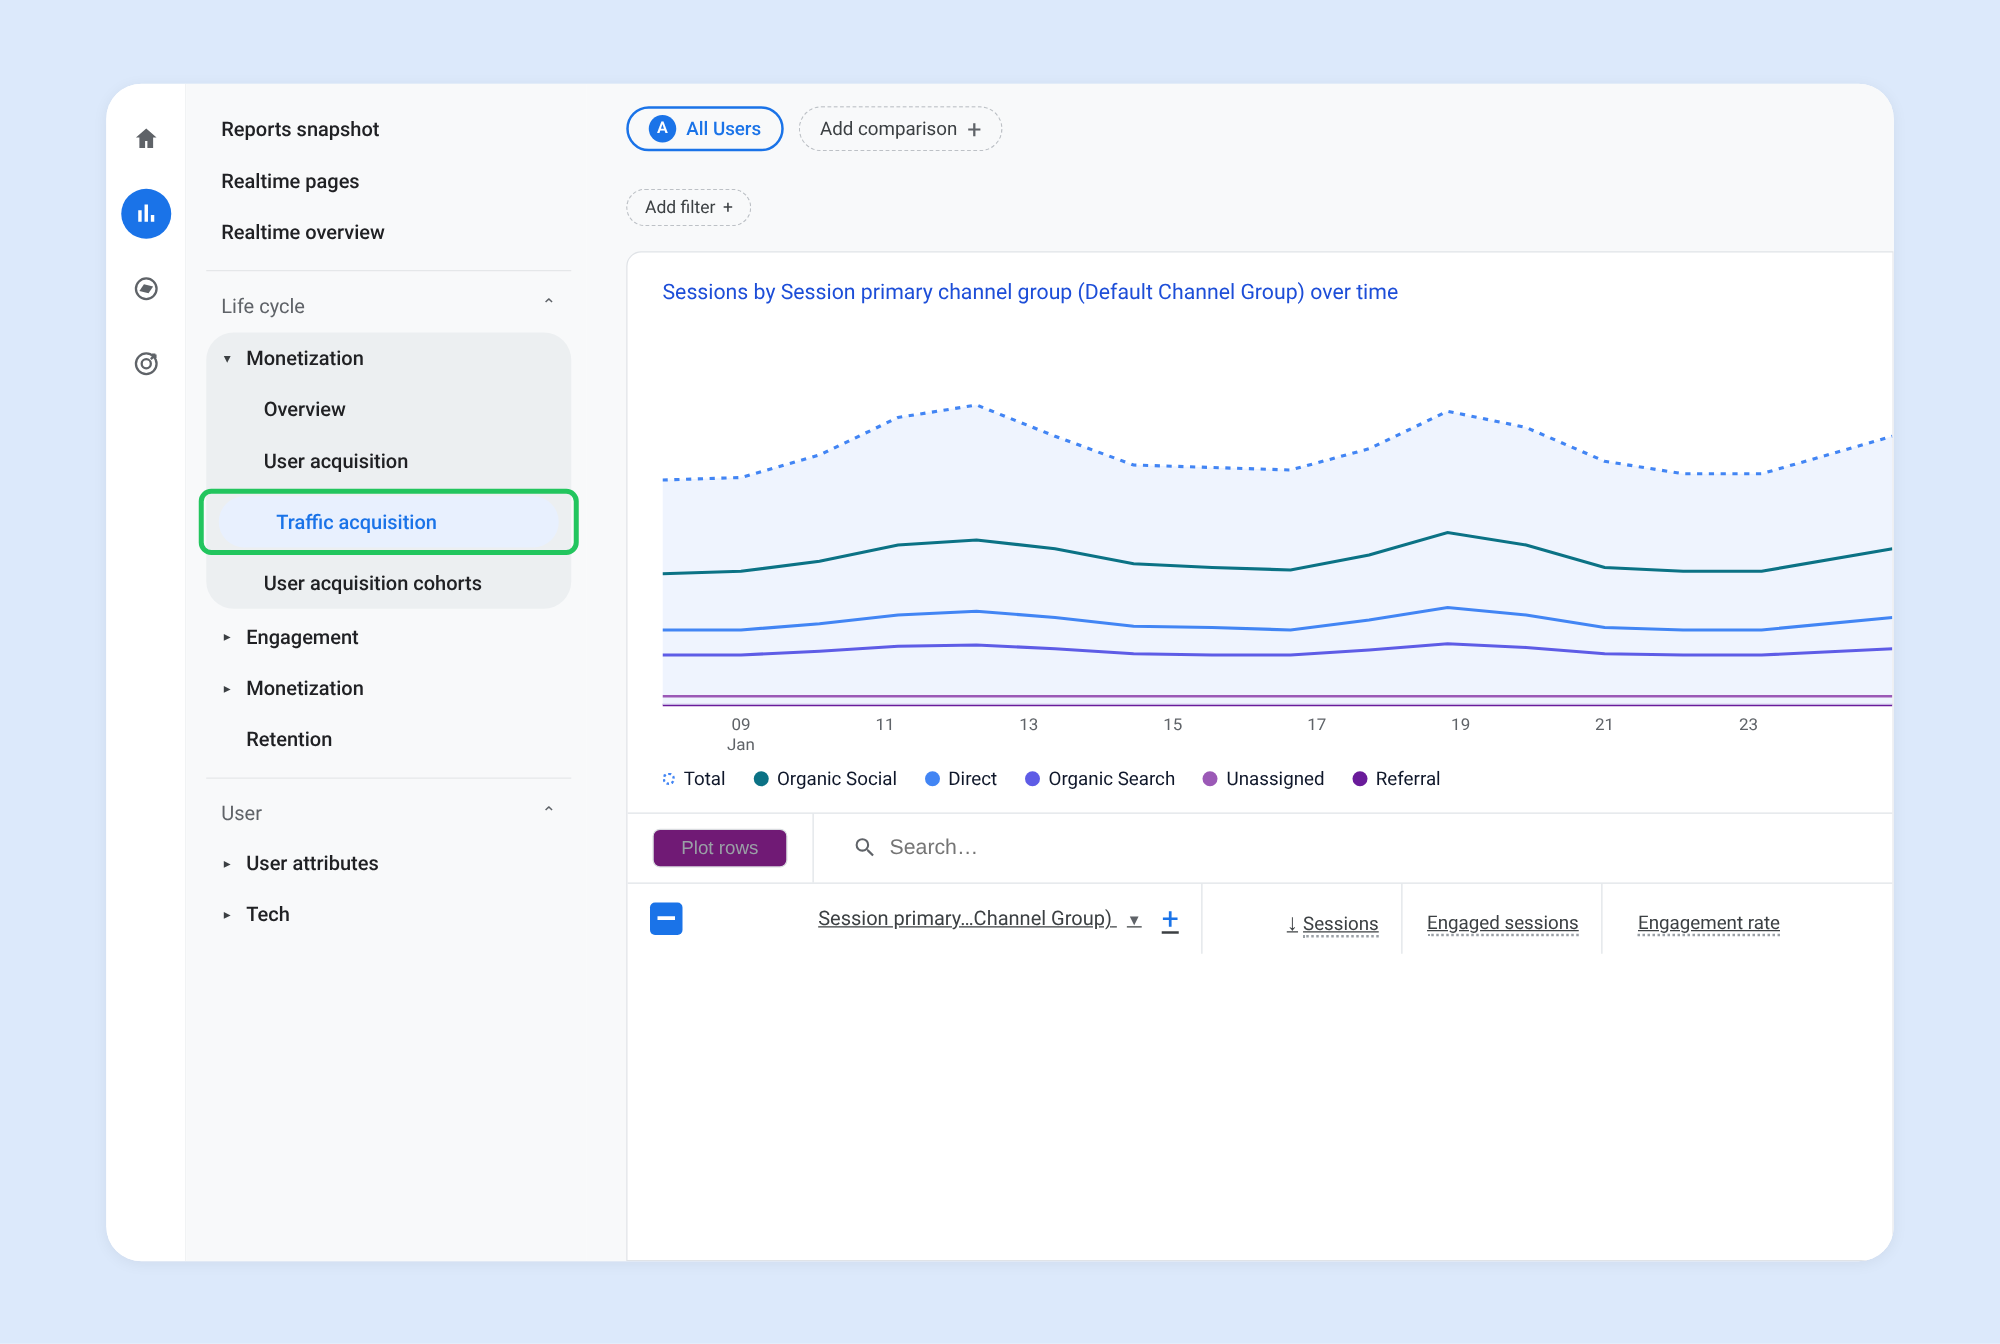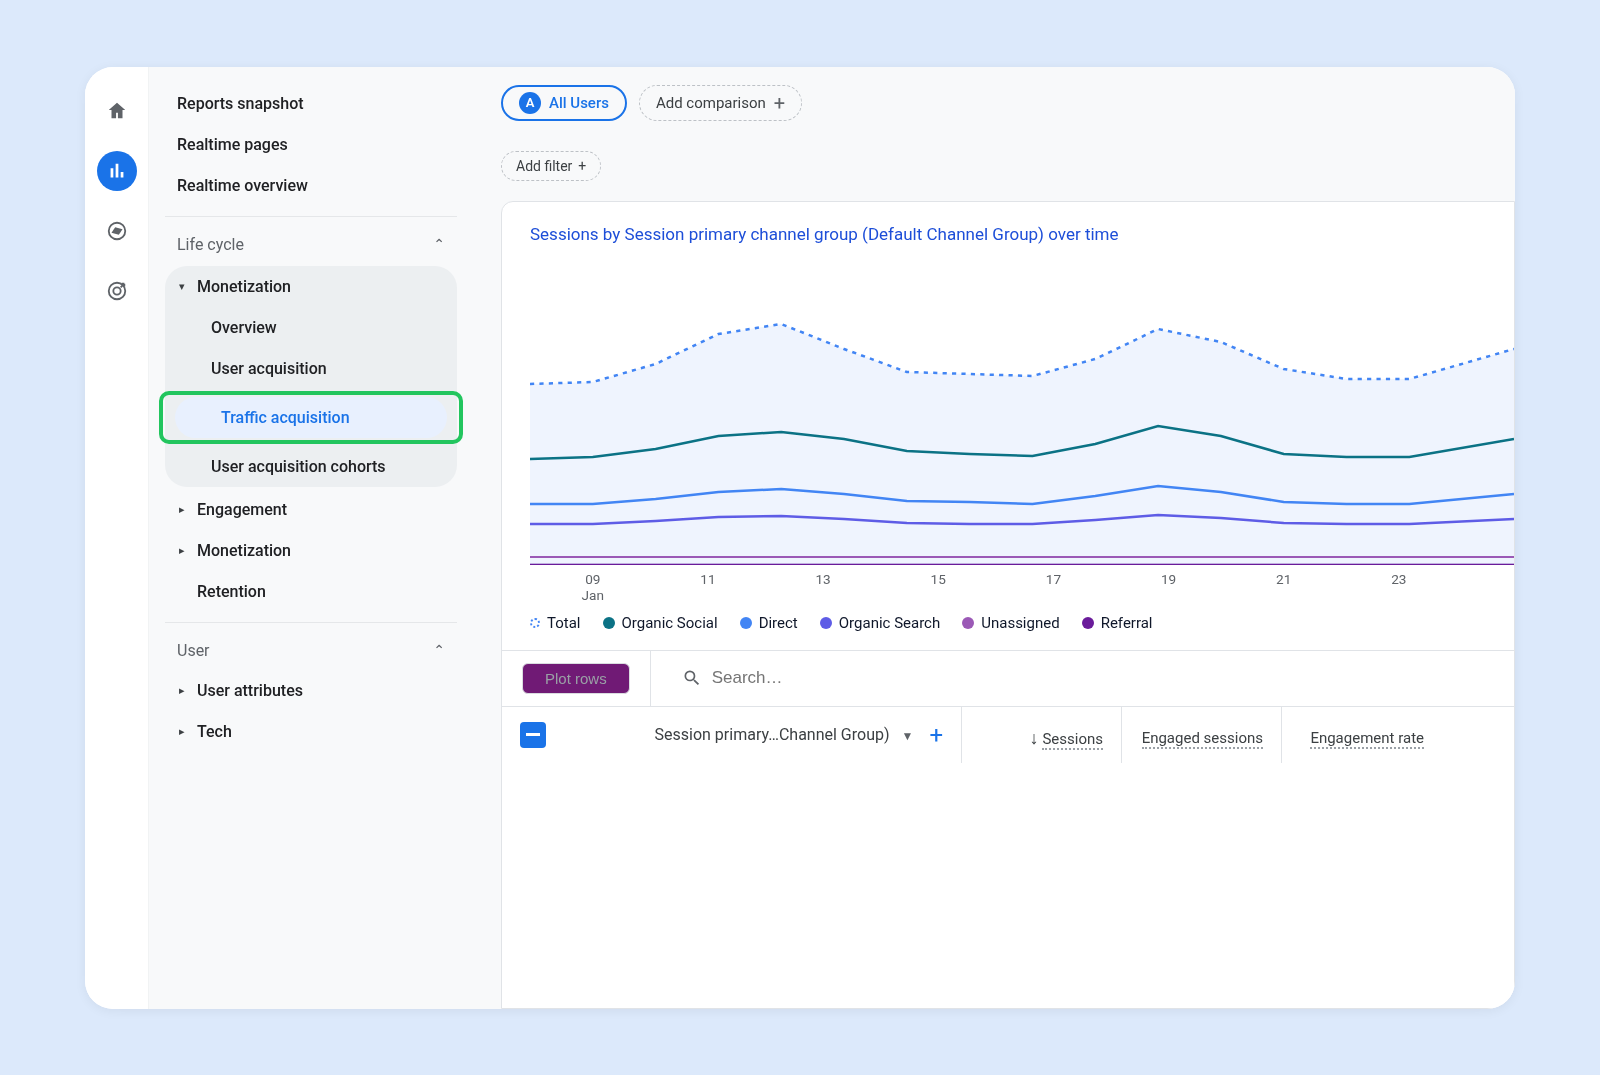--- a/index.html
+++ b/index.html
@@ -199,20 +199,21 @@
     flex: 1; background: transparent;
   }
   .table-header {
     display: flex; border-top: 1px solid #e0e3e7;
     font-size: 15px; color: #3c4043;
   }
   .th-cell {
     padding: 14px 18px; border-right: 1px solid #e0e3e7;
     display: flex; align-items: flex-start; justify-content: flex-end;
     text-align: right;
+    text-decoration: underline;
   }
   .th-cell.first { flex: 0 0 460px; justify-content: flex-start; align-items: center; gap: 16px; }
   .th-cell.col { flex: 0 0 160px; flex-direction: column; align-items: flex-end; }
   .checkbox-indet {
     width: 26px; height: 26px; background: #1a73e8;
     border-radius: 4px; display: flex; align-items: center; justify-content: center;
   }
   .checkbox-indet::after { content: ""; width: 14px; height: 3px; background: #fff; }
   .dim-label { color: #3c4043; font-size: 16px; }
   .dotted-u { border-bottom: 2px dotted #9aa0a6; }

